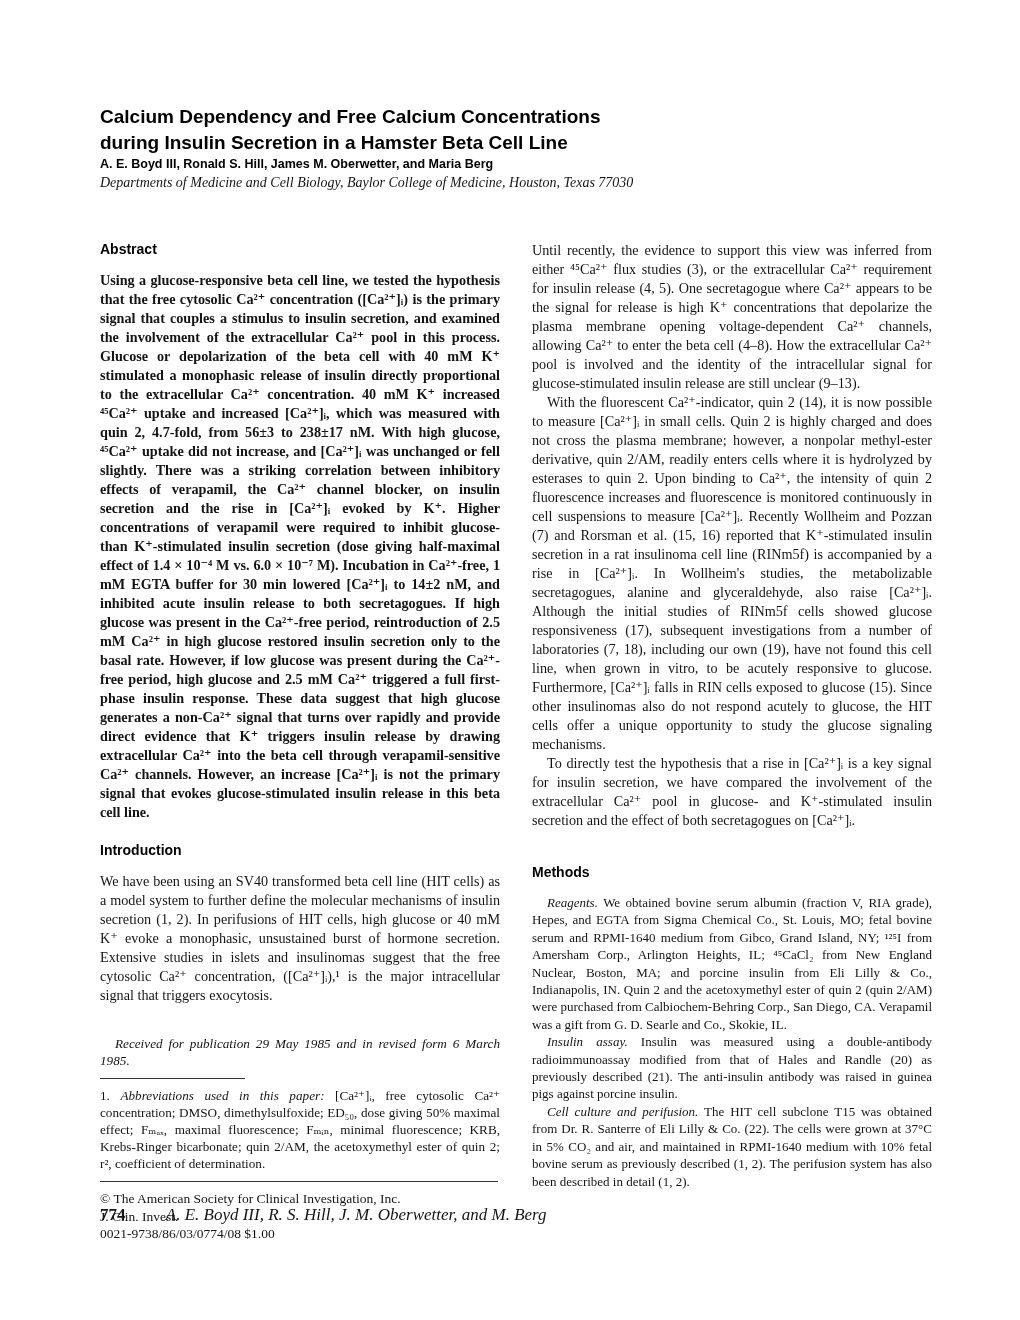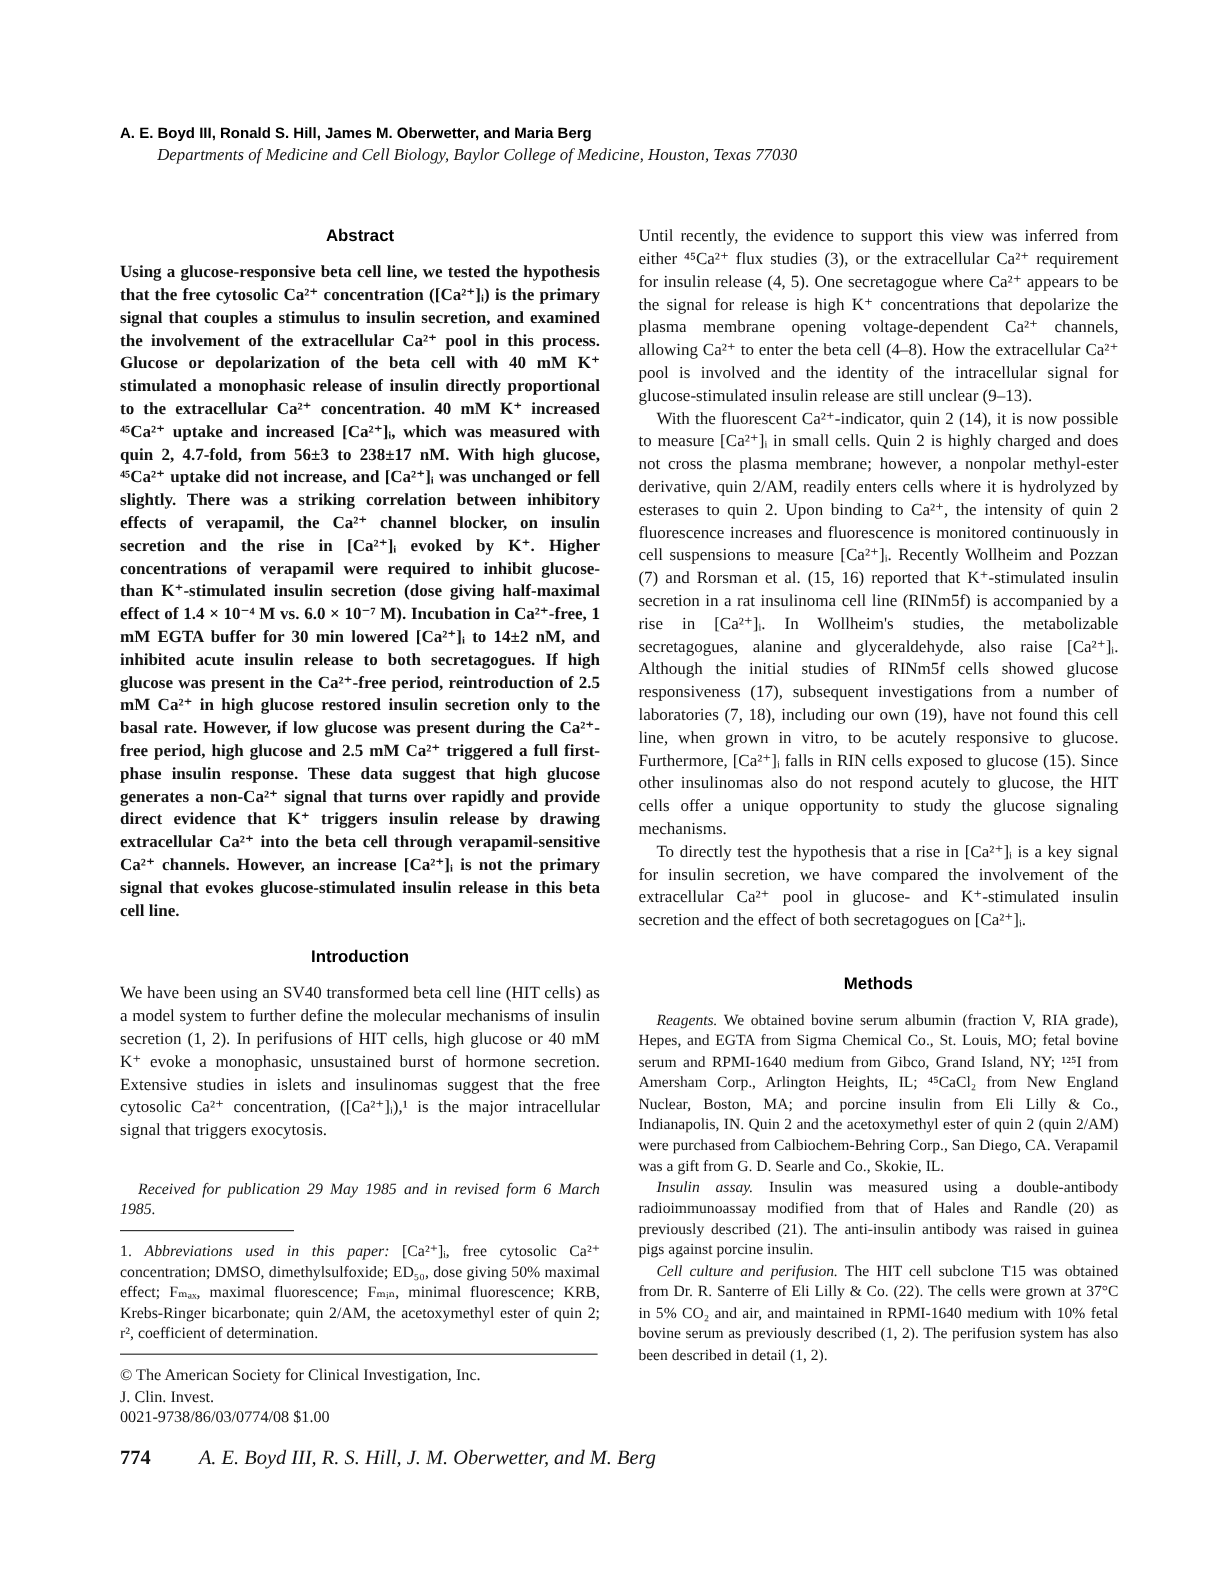--- a/index.html
+++ b/index.html
@@ -17,31 +17,30 @@
   
   .title-block { margin-top: 104px; }
   .paper-title {
     font-family: "Liberation Sans", "DejaVu Sans", sans-serif;
     font-weight: bold; font-size: 19px; line-height: 26px; color: #000;
   }
   .authors-line {
     font-family: "Liberation Sans", "DejaVu Sans", sans-serif;
     font-weight: bold; font-size: 12.5px; margin-top: 1px; color: #000;
   }
-  .affiliation-line { font-style: italic; font-size: 14px; margin-top: 4px; margin-left: 31px; }
+  .affiliation-line { font-style: italic; font-size: 14px; margin-top: 4px; }
 
   
   .columns { display: flex; gap: 32px; margin-top: 50px; }
   .col { width: 400px; }
 
   .section-heading {
     font-family: "Liberation Sans", "DejaVu Sans", sans-serif;
     font-weight: bold; font-size: 14px; color: #000;
     margin: 0 0 14px 0;
-    text-align: center;
   }
   .body-text { font-size: 14.2px; line-height: 19px; text-align: justify; margin: 0; }
   .bold { font-weight: bold; }
   .italic { font-style: italic; }
   .indent { text-indent: 15px; }
   .mt { margin-top: 18px; }
 
   
   .footnote-block { margin-top: 30px; font-size: 13.2px; line-height: 17px; }
   .footnote-block p { margin: 0; text-align: justify; }
@@ -62,20 +61,24 @@
   .page-number { font-weight: bold; }
   .running-authors { font-style: italic; margin-left: 36px; }
 </style>
 </head>
 <body>
 
 <div class="page">
   <div class="content">
 
     <div class="title-block">
+      <div class="paper-title">
+        <div>Calcium Dependency and Free Calcium Concentrations</div>
+        <div>during Insulin Secretion in a Hamster Beta Cell Line</div>
+      </div>
       <div class="authors-line">A. E. Boyd III, Ronald S. Hill, James M. Oberwetter, and Maria Berg</div>
       <div class="affiliation-line">Departments of Medicine and Cell Biology, Baylor College of Medicine, Houston, Texas 77030</div>
     </div>
 
     <div class="columns">
 
       <div class="col">
         <h2 class="section-heading">Abstract</h2>
         <p class="body-text bold">Using a glucose-responsive beta cell line, we tested the hypothesis that the free cytosolic Ca²⁺ concentration ([Ca²⁺]ᵢ) is the primary signal that couples a stimulus to insulin secretion, and examined the involvement of the extracellular Ca²⁺ pool in this process. Glucose or depolarization of the beta cell with 40 mM K⁺ stimulated a monophasic release of insulin directly proportional to the extracellular Ca²⁺ concentration. 40 mM K⁺ increased ⁴⁵Ca²⁺ uptake and increased [Ca²⁺]ᵢ, which was measured with quin 2, 4.7-fold, from 56±3 to 238±17 nM. With high glucose, ⁴⁵Ca²⁺ uptake did not increase, and [Ca²⁺]ᵢ was unchanged or fell slightly. There was a striking correlation between inhibitory effects of verapamil, the Ca²⁺ channel blocker, on insulin secretion and the rise in [Ca²⁺]ᵢ evoked by K⁺. Higher concentrations of verapamil were required to inhibit glucose- than K⁺-stimulated insulin secretion (dose giving half-maximal effect of 1.4 × 10⁻⁴ M vs. 6.0 × 10⁻⁷ M). Incubation in Ca²⁺-free, 1 mM EGTA buffer for 30 min lowered [Ca²⁺]ᵢ to 14±2 nM, and inhibited acute insulin release to both secretagogues. If high glucose was present in the Ca²⁺-free period, reintroduction of 2.5 mM Ca²⁺ in high glucose restored insulin secretion only to the basal rate. However, if low glucose was present during the Ca²⁺-free period, high glucose and 2.5 mM Ca²⁺ triggered a full first-phase insulin response. These data suggest that high glucose generates a non-Ca²⁺ signal that turns over rapidly and provide direct evidence that K⁺ triggers insulin release by drawing extracellular Ca²⁺ into the beta cell through verapamil-sensitive Ca²⁺ channels. However, an increase [Ca²⁺]ᵢ is not the primary signal that evokes glucose-stimulated insulin release in this beta cell line.</p>
 

